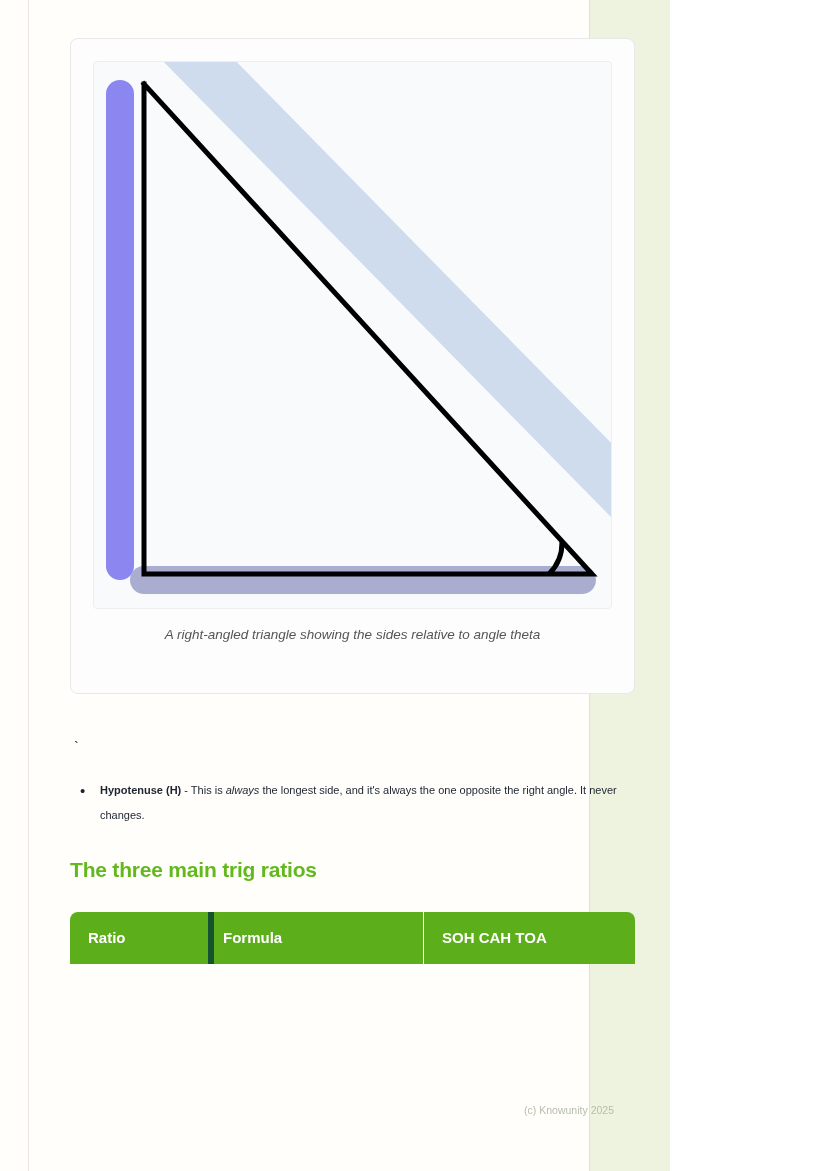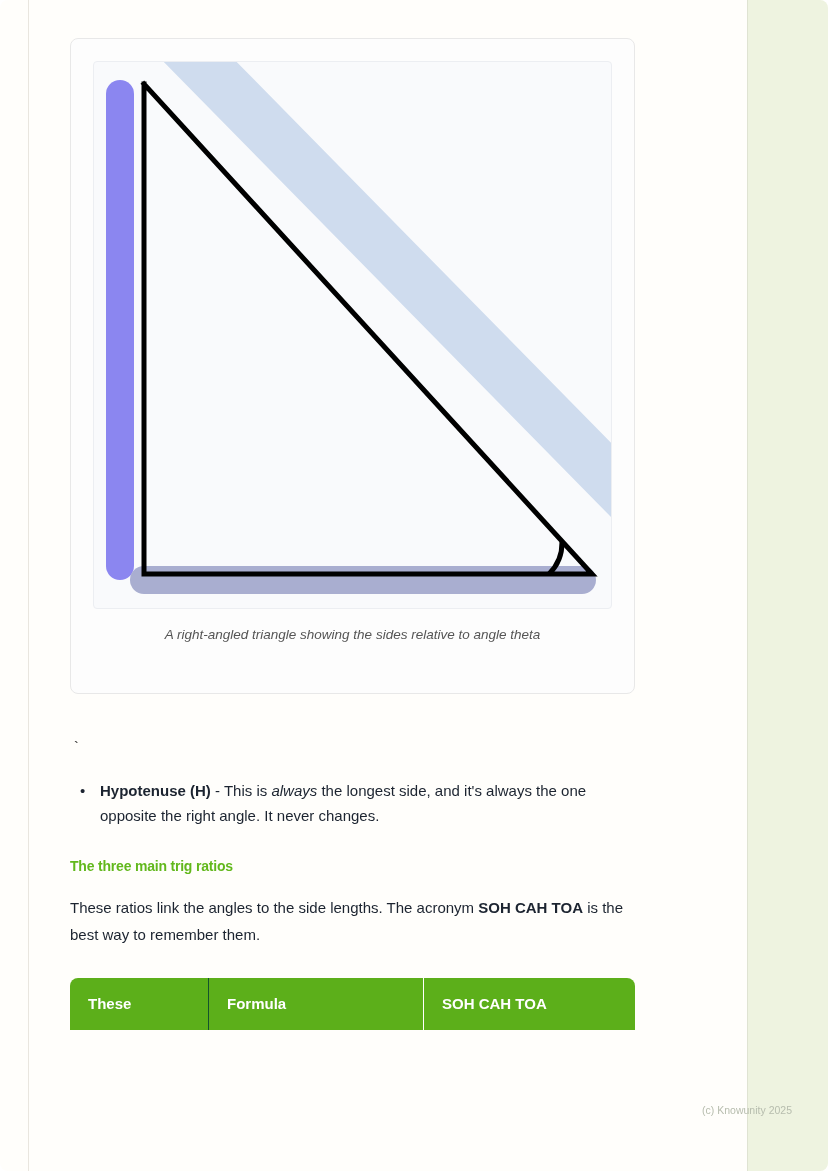--- a/index.html
+++ b/index.html
@@ -4,24 +4,23 @@
 <style>
   * { box-sizing: border-box; }
   html, body {
     margin: 0; padding: 0;
     width: 828px; height: 1171px;
     background: #ffffff;
     font-family: "Liberation Sans", sans-serif;
   }
   #page {
     position: relative;
-    width: 828px; height: 1171px;
+    width: 670px; height: 1171px;
     background: #fffefb;
     overflow: hidden;
-    border-radius: 8px;
   }
   
   .left-rule {
     position: absolute;
     left: 28px; top: 0; bottom: 0;
     width: 1px;
     background: #e9e6df;
   }
   
   .right-band {
@@ -109,40 +108,40 @@
     color: #333;
     font-family: "Liberation Mono", monospace;
   }
   ul.bullets {
     margin: 22px 0 0 0;
     padding-left: 26px;
     list-style: none;
   }
   ul.bullets li {
     position: relative;
-    font-size: 15px;
+    font-size: 11px;
     line-height: 25px;
     color: #1c2430;
     margin-bottom: 14px;
     padding-left: 4px;
   }
   ul.bullets li::before {
     content: "•";
     position: absolute;
     left: -16px;
     top: 0;
     color: #1c2430;
     font-size: 15px;
   }
   ul.bullets b { font-weight: bold; }
   ul.bullets i { font-style: italic; }
 
   h2.section-title {
     margin: 30px 0 0 0;
-    font-size: 14px;
+    font-size: 21px;
     font-weight: bold;
     color: #62b81c;
     letter-spacing: -0.2px;
   }
   p.para {
     margin: 20px 0 0 0;
     font-size: 15px;
     line-height: 27px;
     color: #1c2430;
   }
@@ -158,26 +157,26 @@
   }
   .th {
     background: #5caf1a;
     color: #ffffff;
     font-size: 15px;
     font-weight: bold;
     padding: 17px 18px;
     height: 52px;
   }
   .th.c0 { width: 138px; }
-  .th.c1 { width: 215px; border-left: 1px solid #14532d; }
+  .th.c1 { width: 215px; border-left: 6px solid #14532d; padding-left: 9px; }
   .th.c2 { width: 212px; border-left: 1px solid #ffffff; }
 
   .watermark {
     position: absolute;
-    right: 36px;
+    right: 56px;
     top: 1104px;
     font-size: 10.5px;
     color: #b7bdae;
     white-space: nowrap;
   }
 </style>
 </head>
 <body>
 
 <div id="page">
@@ -209,24 +208,23 @@
     <div class="backtick">`</div>
 
     <ul class="bullets">
       <li>
         <b>Hypotenuse (H)</b><span> - This is <i>always</i> the longest side, and it's always the one opposite the right angle. It never changes.</span>
       </li>
     </ul>
 
     <h2 class="section-title">The three main trig ratios</h2>
 
-    <p class="para"><span>These ratios link the angles to the side lengths. The acronym </span><b>SOH CAH TOA</b><span> is the best way to remember them.</span></p>
 
     <div class="table">
-      <div class="th c0">These</div>
+      <div class="th c0">Ratio</div>
       <div class="th c1">Formula</div>
       <div class="th c2">SOH CAH TOA</div>
     </div>
 
   </div>
 
   <div class="watermark">(c) Knowunity 2025</div>
 </div>
 
 </body></html>

